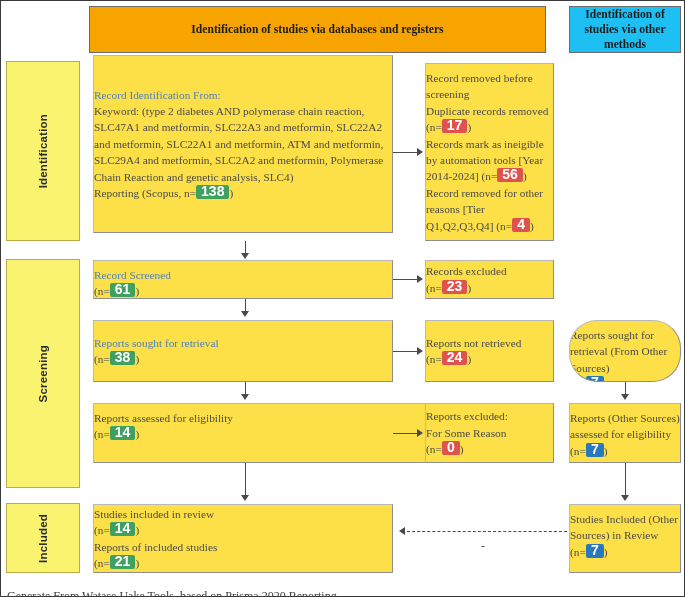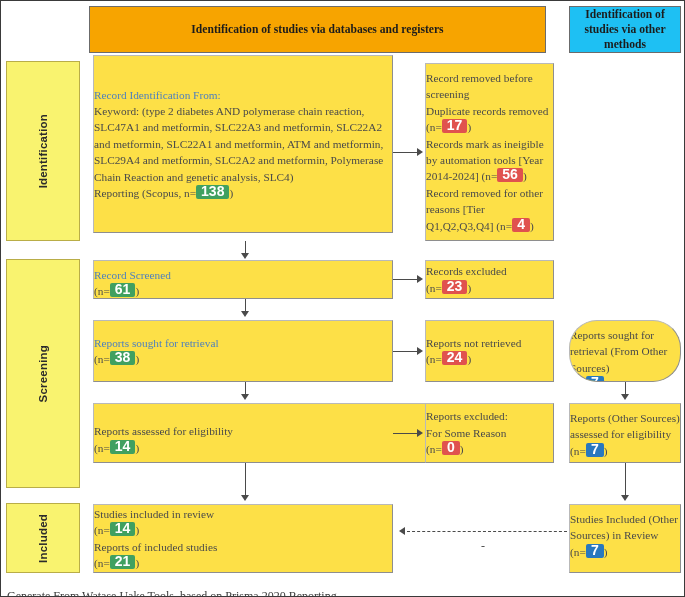--- a/index.html
+++ b/index.html
@@ -216,21 +216,21 @@
 
   <div class="h-line" style="left:392px;top:350px;width:24px;"></div>
   <div class="ah-right" style="left:416px;top:346px;"></div>
 
   <div class="v-line" style="left:244px;top:381px;height:14px;"></div>
   <div class="ah-down" style="left:240px;top:393px;"></div>
 
   <div class="v-line" style="left:624px;top:381px;height:14px;"></div>
   <div class="ah-down" style="left:620px;top:393px;"></div>
 
-  <div class="box" style="left:92px;top:402px;width:348px;height:60px;display:flex;align-items:flex-end;">
+  <div class="box" style="left:92px;top:402px;width:348px;height:60px;display:flex;align-items:flex-start;">
     <div>
       <div>Reports assessed for eligibility</div>
       <div><span>(n=</span><span class="badge b-green">14</span><span>)</span></div>
     </div>
   </div>
 
   <div class="box" style="left:424px;top:402px;width:129px;height:60px;display:flex;align-items:center;">
     <div>
       <div>Reports excluded:</div>
       <div>For Some Reason</div>

